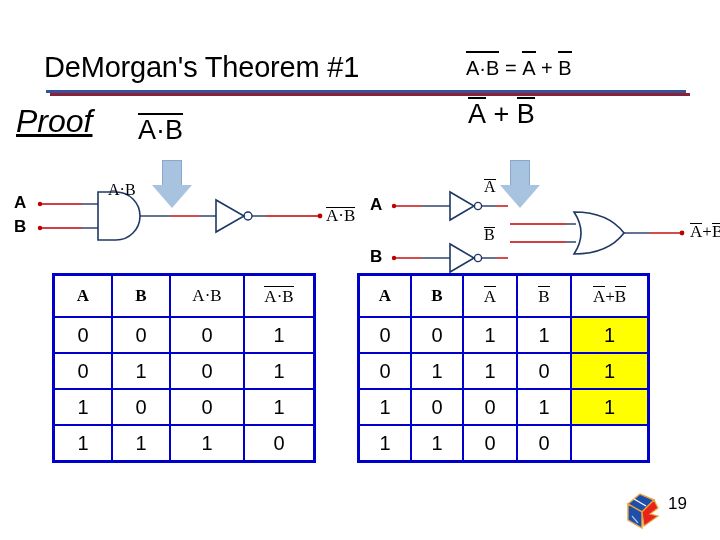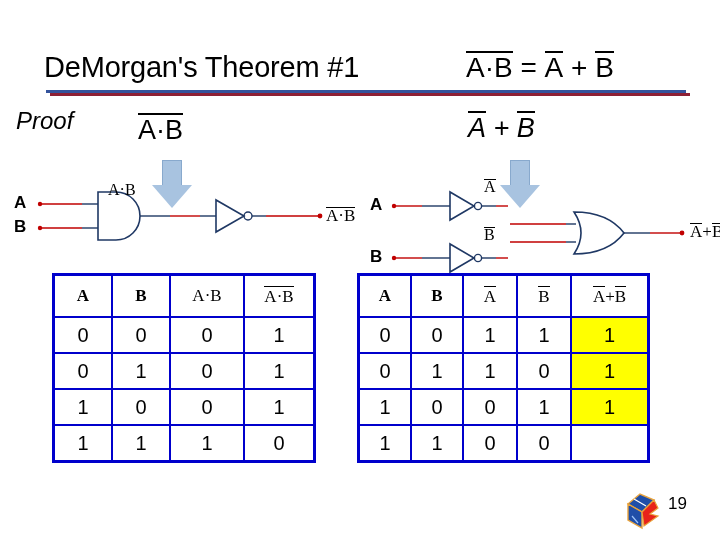--- a/index.html
+++ b/index.html
@@ -33,21 +33,21 @@
     font-size: 29px;
     font-weight: 400;
     letter-spacing: -0.2px;
     white-space: nowrap;
     line-height: 38px;
   }
   #title-formula {
     position: absolute;
     left: 466px;
     top: 2px;
-    font-size: 28px;
+    font-size: 20px;
     line-height: 34px;
     white-space: nowrap;
   }
 
   
   .ovb {
     position: relative;
     display: inline-block;
     padding-top: 1px;
   }
@@ -82,34 +82,35 @@
     width: 640px;
     height: 3px;
     background: #8e2035;
   }
 
   
   #proof-label {
     position: absolute;
     left: 16px;
     top: 106px;
-    font-size: 24px;
+    font-size: 32px;
     font-style: italic;
     line-height: 30px;
+    text-decoration: underline;
   }
 
   
   .section-expr {
     position: absolute;
     font-size: 27px;
     line-height: 34px;
     white-space: nowrap;
   }
   #left-expr  { left: 138px; top: 112px; }
-  #right-expr { left: 468px; top: 110px; font-style: italic; }
+  #right-expr { left: 468px; top: 96px; }
 
   
   .down-arrow {
     position: absolute;
     width: 40px;
     height: 48px;
   }
   .down-arrow .shaft {
     position: absolute;
     left: 10px;

